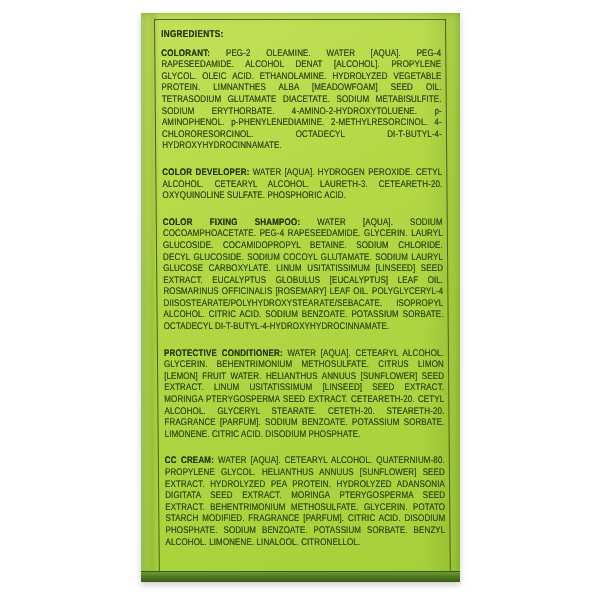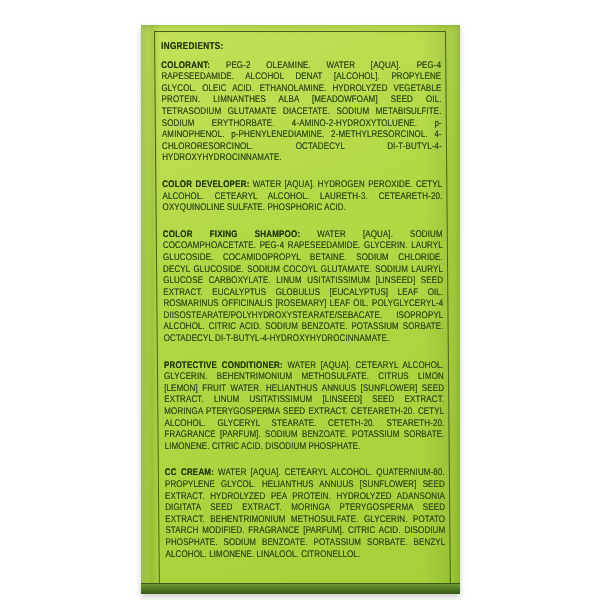--- a/index.html
+++ b/index.html
@@ -26,21 +26,20 @@
   }
   
   .package{
     position:absolute;left:141px;top:13px;width:319px;height:569px;
     background:linear-gradient(155deg,var(--package-green-light) 0%,var(--package-green) 38%,var(--package-green-deep) 100%);
     box-shadow:
       0 3px 6px rgba(90,100,70,.30),
       inset 12px 0 10px -8px rgba(70,110,25,.45),
       inset -10px 0 10px -8px rgba(70,110,25,.40),
       inset 0 8px 10px -7px rgba(140,175,60,.65);
-    margin-top: 12px;
   }
   
   .package::before{
     content:"";position:absolute;inset:0;pointer-events:none;
     background:linear-gradient(90deg,
       rgba(255,255,255,.20) 0px, rgba(255,255,255,0) 7px,
       rgba(60,100,20,.16) 11px, rgba(60,100,20,0) 19px,
       rgba(255,255,255,0) 88%,
       rgba(60,100,20,.12) 96%, rgba(60,100,20,.02) 100%);
   }

